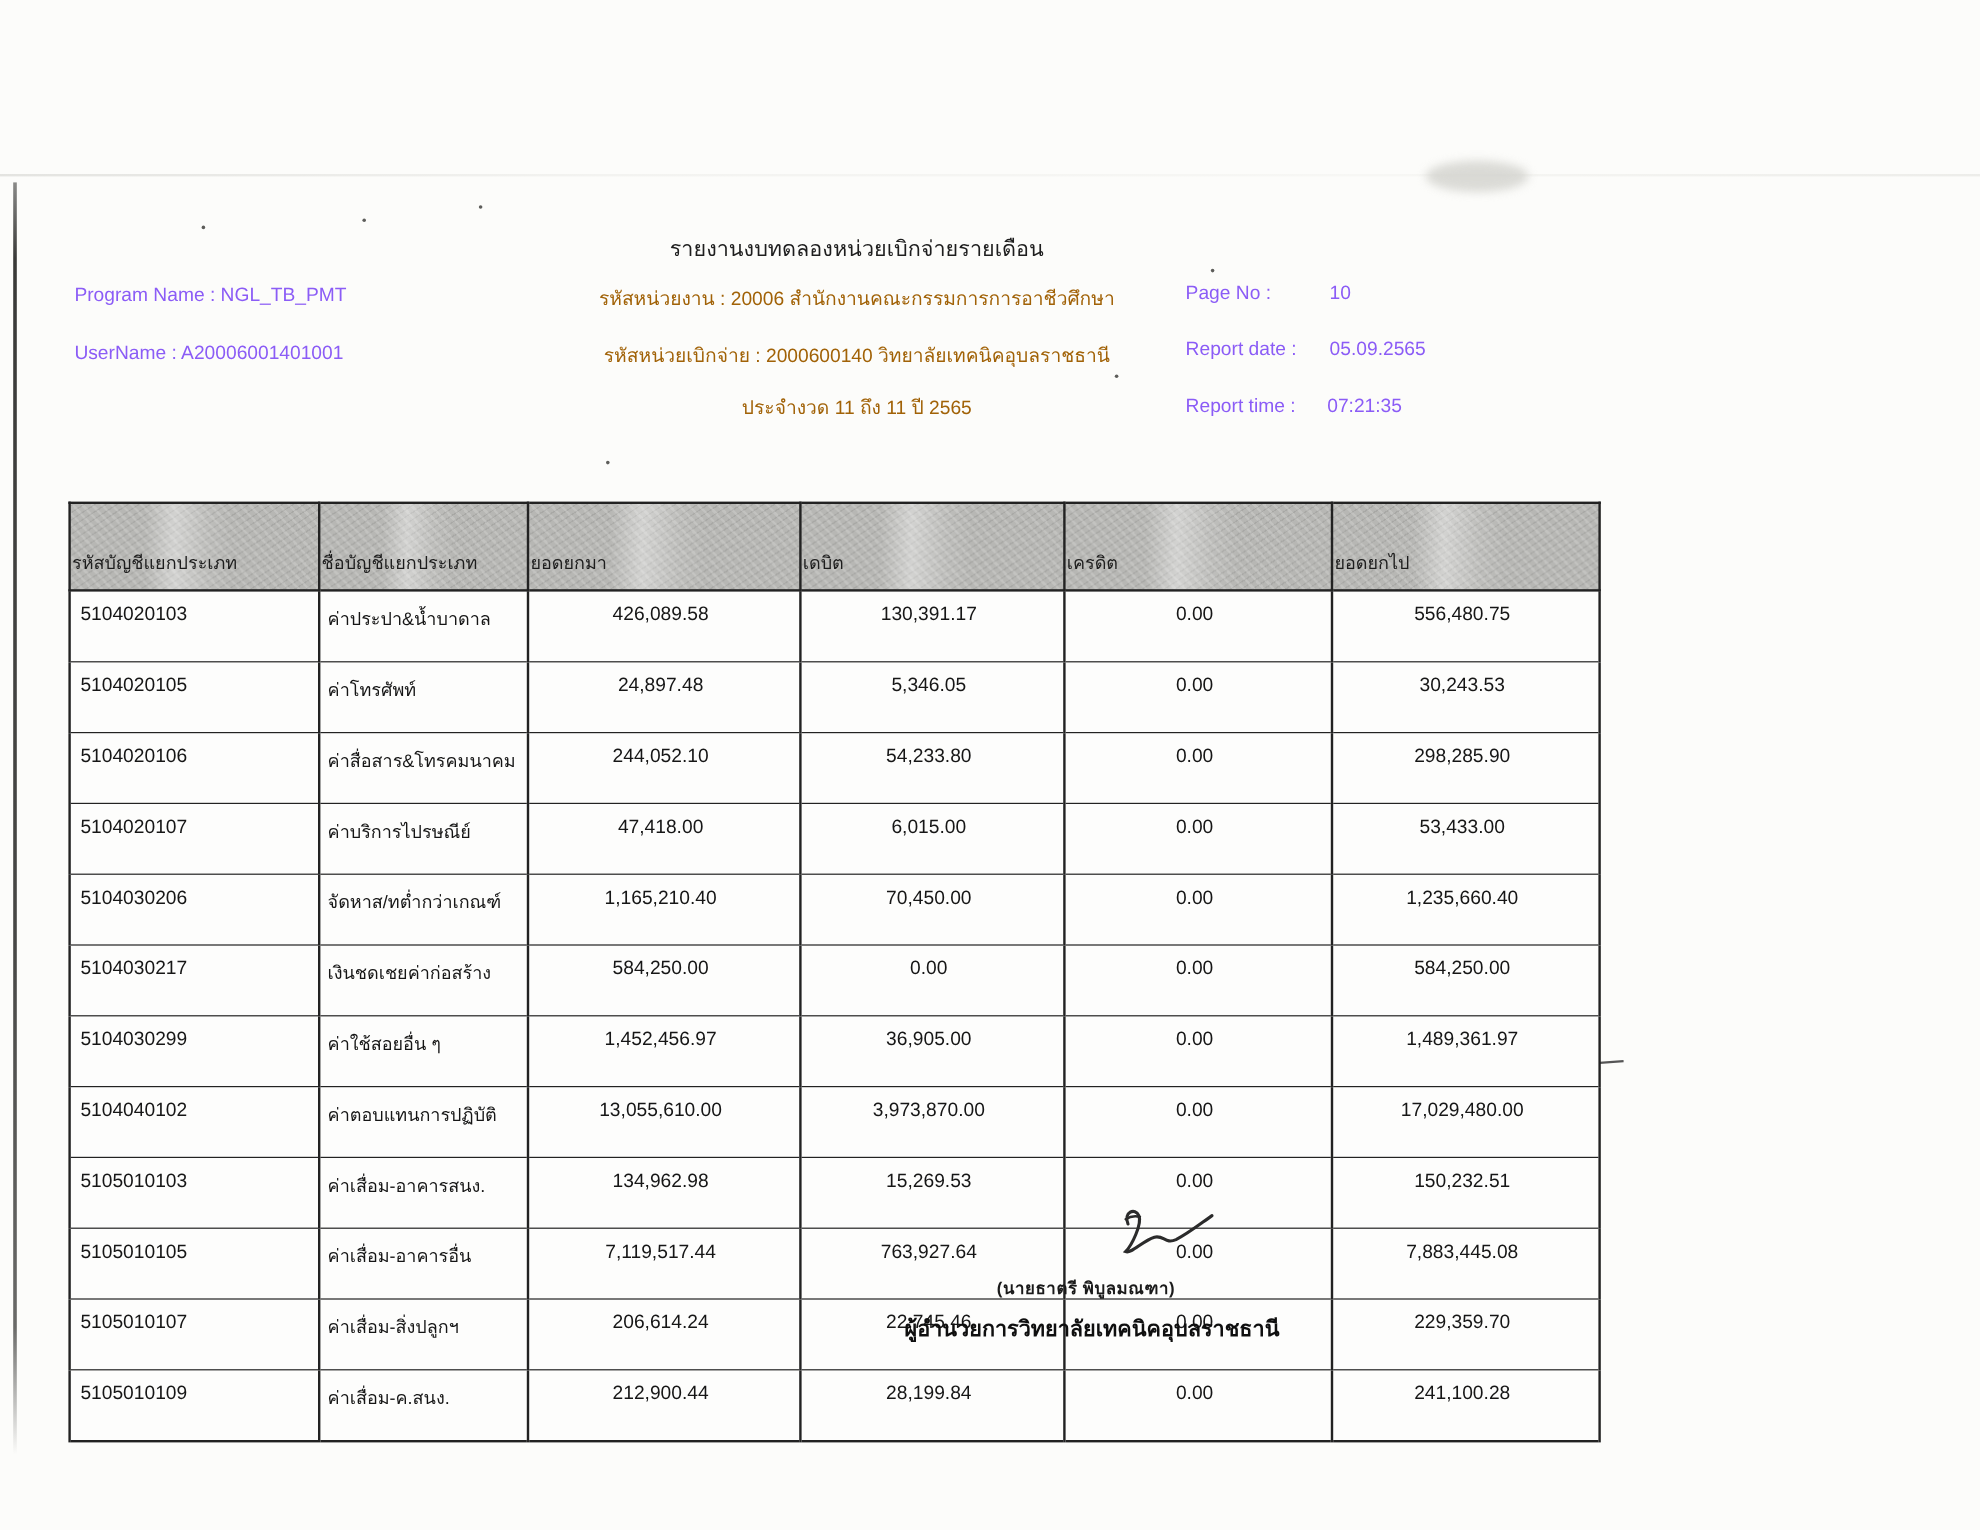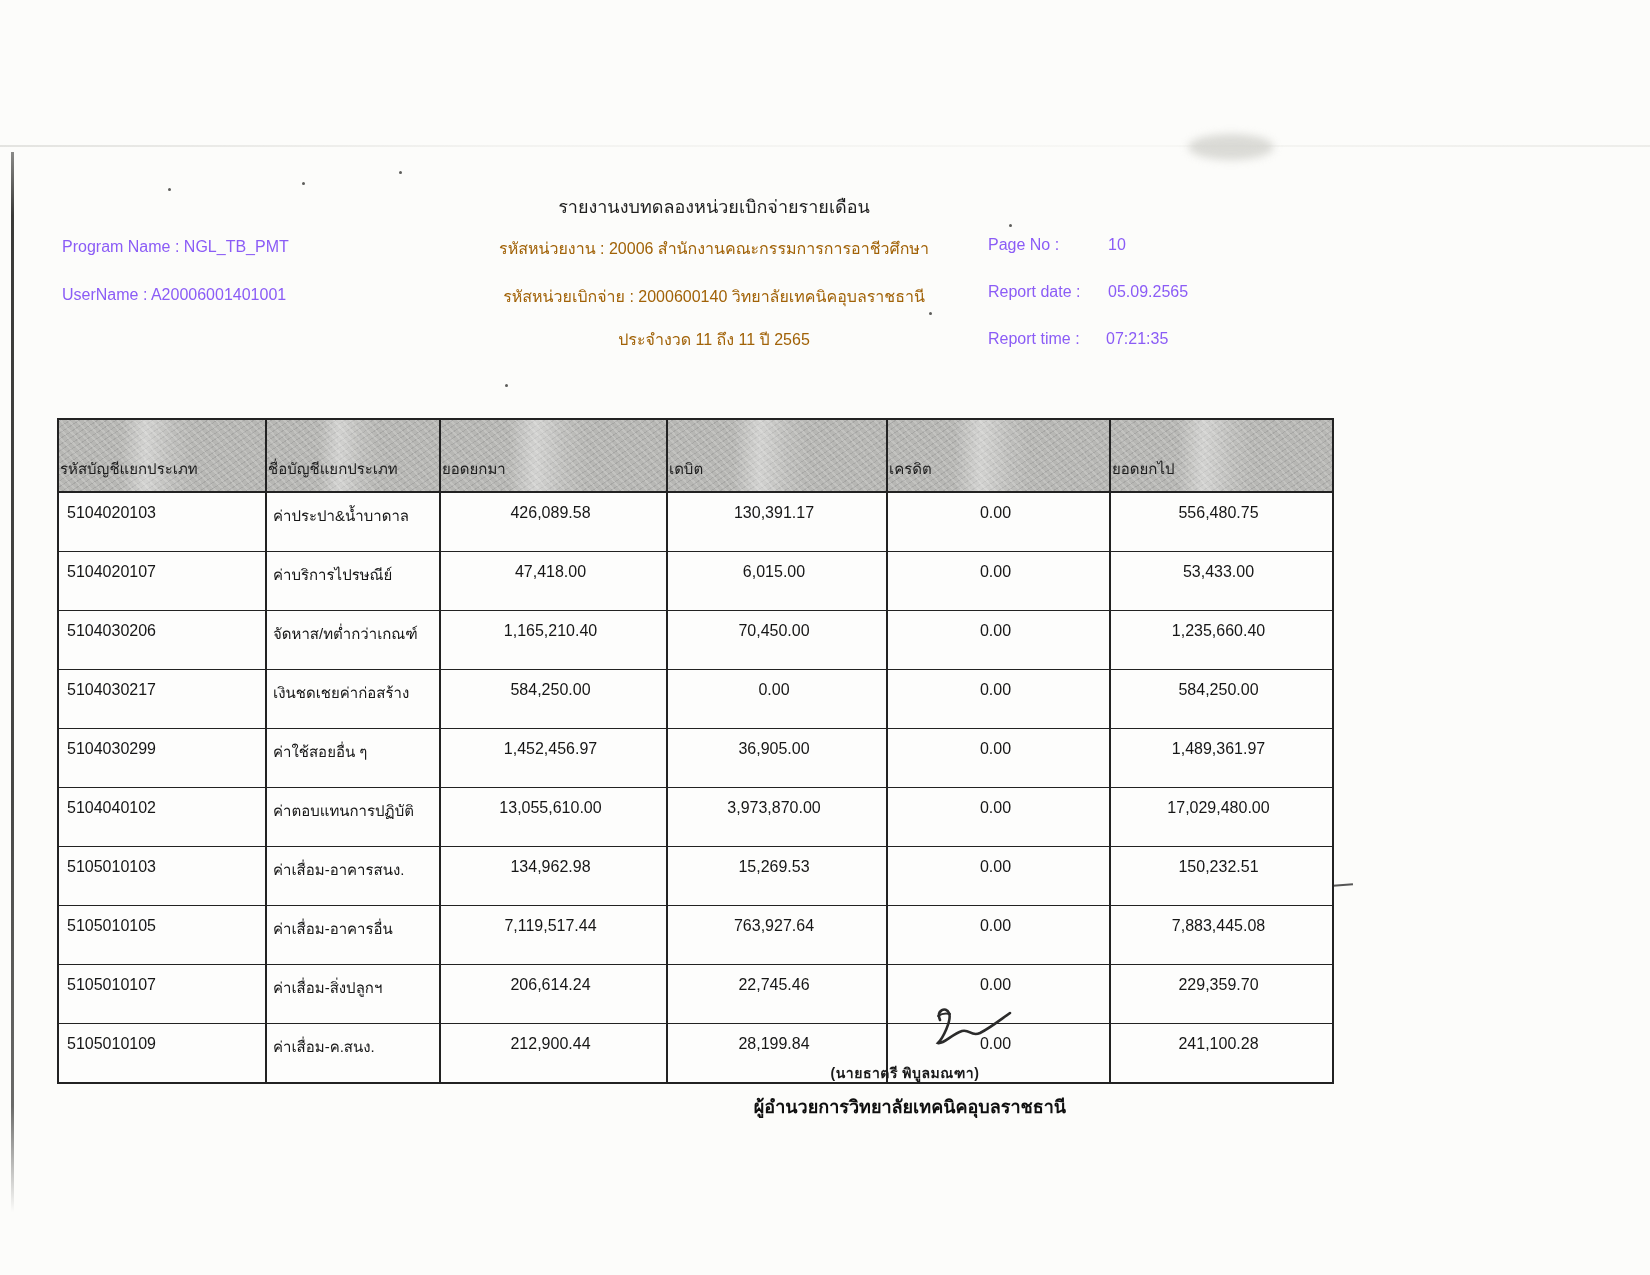--- a/index.html
+++ b/index.html
@@ -112,20 +112,36 @@
   <tbody>
       <tr>
         <td class="c0">5104020103</td>
         <td class="c1">ค่าประปา&amp;น้ำบาดาล</td>
         <td class="c2">426,089.58</td>
         <td class="c3">130,391.17</td>
         <td class="c4">0.00</td>
         <td class="c5">556,480.75</td>
       </tr>
       <tr>
+        <td class="c0">5104020105</td>
+        <td class="c1">ค่าโทรศัพท์</td>
+        <td class="c2">24,897.48</td>
+        <td class="c3">5,346.05</td>
+        <td class="c4">0.00</td>
+        <td class="c5">30,243.53</td>
+      </tr>
+      <tr>
+        <td class="c0">5104020106</td>
+        <td class="c1">ค่าสื่อสาร&amp;โทรคมนาคม</td>
+        <td class="c2">244,052.10</td>
+        <td class="c3">54,233.80</td>
+        <td class="c4">0.00</td>
+        <td class="c5">298,285.90</td>
+      </tr>
+      <tr>
         <td class="c0">5104020107</td>
         <td class="c1">ค่าบริการไปรษณีย์</td>
         <td class="c2">47,418.00</td>
         <td class="c3">6,015.00</td>
         <td class="c4">0.00</td>
         <td class="c5">53,433.00</td>
       </tr>
       <tr>
         <td class="c0">5104030206</td>
         <td class="c1">จัดหาส/ทต่ำกว่าเกณฑ์</td>

